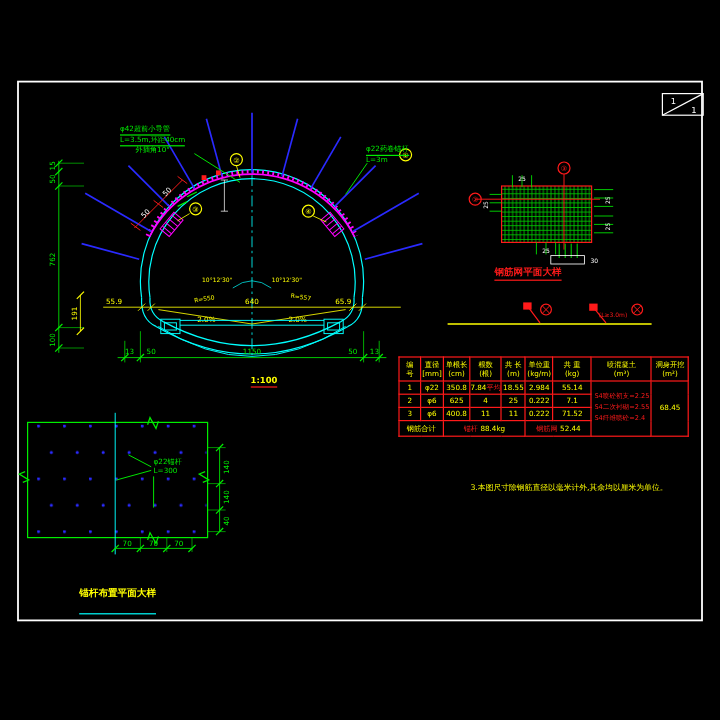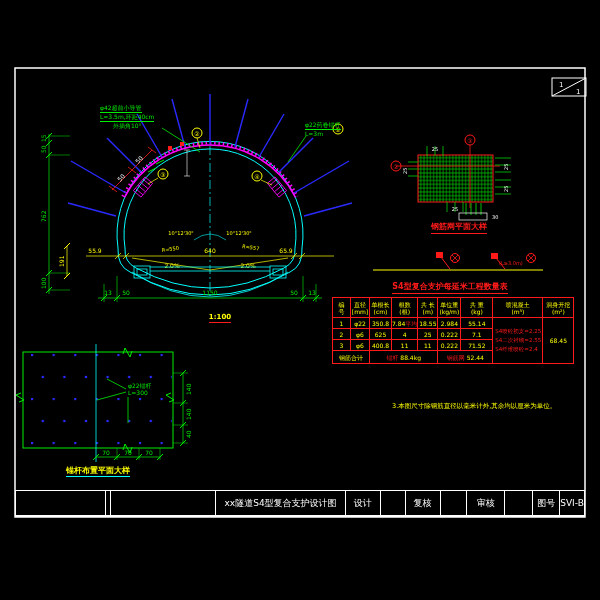--- a/index.html
+++ b/index.html
@@ -19,21 +19,21 @@
   .sW{stroke:var(--white);fill:none}
   .fR{fill:var(--red);stroke:none}
   .tY{fill:var(--yellow);font-family:"DejaVu Sans",sans-serif;}
   .tG{fill:var(--green);font-family:"DejaVu Sans",sans-serif;}
   .tW{fill:var(--white);font-family:"DejaVu Sans",sans-serif;}
   .tR{fill:var(--red);font-family:"DejaVu Sans",sans-serif;}
   .t5{font-size:5px}.t6{font-size:6px}.t7{font-size:7px}
   
   .fig-title{font-weight:bold;text-align:center;}
   .u-red{border-bottom:1px solid var(--red);padding-bottom:1px;display:inline-block;}
-  .u-cyan{border-bottom:1px solid var(--cyan);padding-bottom:0;display:inline-block;}
+  .u-cyan{border-bottom:1px solid var(--cyan);padding-bottom:11px;display:inline-block;margin-top:24px;}
   
   .ann{font-size:6px;line-height:8px;white-space:nowrap;}
   .ann .ln{border-bottom:1px solid var(--green);display:inline-block;}
   
   #qtable{border-collapse:collapse;table-layout:fixed;}
   #qtable td,#qtable th{border:1px solid var(--red);color:var(--yellow);
      font-size:6px;line-height:7px;text-align:center;padding:0;font-weight:normal;
      overflow:visible;white-space:nowrap;}
   #qtable .sprayc{font-size:5.5px;text-align:left;padding-left:2px;line-height:9px;}
   
@@ -307,29 +307,26 @@
 
   <div class="ov ann green" style="left:305px;top:121px;">
     <div><span class="ln">φ22药卷锚杆</span></div>
     <div><span>L=3m</span></div>
   </div>
 
   <div class="ov fig-title" style="left:155px;top:312px;width:130px;">
     <div class="yellow" style="font-size:7px;margin-top:1px;"><span class="u-red">1:100</span></div>
   </div>
 
-  <div class="ov fig-title" style="left:404px;top:221px;width:110px;">
+  <div class="ov fig-title" style="left:385px;top:221px;width:110px;">
     <div class="red" style="font-size:8px;"><span class="u-red">钢筋网平面大样</span></div>
   </div>
 
   <div class="ov red" style="left:499px;top:260px;font-size:5px;">(L≥3.0m)</div>
 
-  <div class="ov fig-title" style="left:332px;top:281px;width:236px;">
-    <div class="red" style="font-size:8px;font-weight:bold;"><span class="u-red">S4型复合支护每延米工程数量表</span></div>
-  </div>
 
   <div class="ov" style="left:332px;top:297px;">
     <table id="qtable">
       <colgroup>
         <col style="width:18px">
           <col style="width:19px">
           <col style="width:22px">
         <col style="width:21px">
           <col style="width:20px">
           <col style="width:23px">
@@ -423,28 +420,14 @@
   </div>
 
   <div class="ov green" style="left:128px;top:382px;font-size:6px;line-height:7px;white-space:nowrap;">
     <div>φ22锚杆</div>
     <div>L=300</div>
   </div>
   <div class="ov fig-title" style="left:48px;top:465px;width:100px;">
     <div class="yellow" style="font-size:8px;"><span class="u-cyan">锚杆布置平面大样</span></div>
   </div>
 
-  <div id="titlebar">
-    <div class="cell" style="width:89px"></div>
-    <div class="cell" style="width:5px"></div>
-    <div class="cell" style="width:106px"></div>
-    <div class="cell" style="width:130px">xx隧道S4型复合支护设计图</div>
-    <div class="cell" style="width:35px">设计</div>
-    <div class="cell" style="width:25px"></div>
-    <div class="cell" style="width:35px">复核</div>
-    <div class="cell" style="width:27px"></div>
-    <div class="cell" style="width:38px">审核</div>
-    <div class="cell" style="width:28px"></div>
-    <div class="cell" style="width:27px">图号</div>
-    <div class="cell" style="width:25px">SVI-B</div>
-  </div>
 
 </div>
 
 </body></html>

